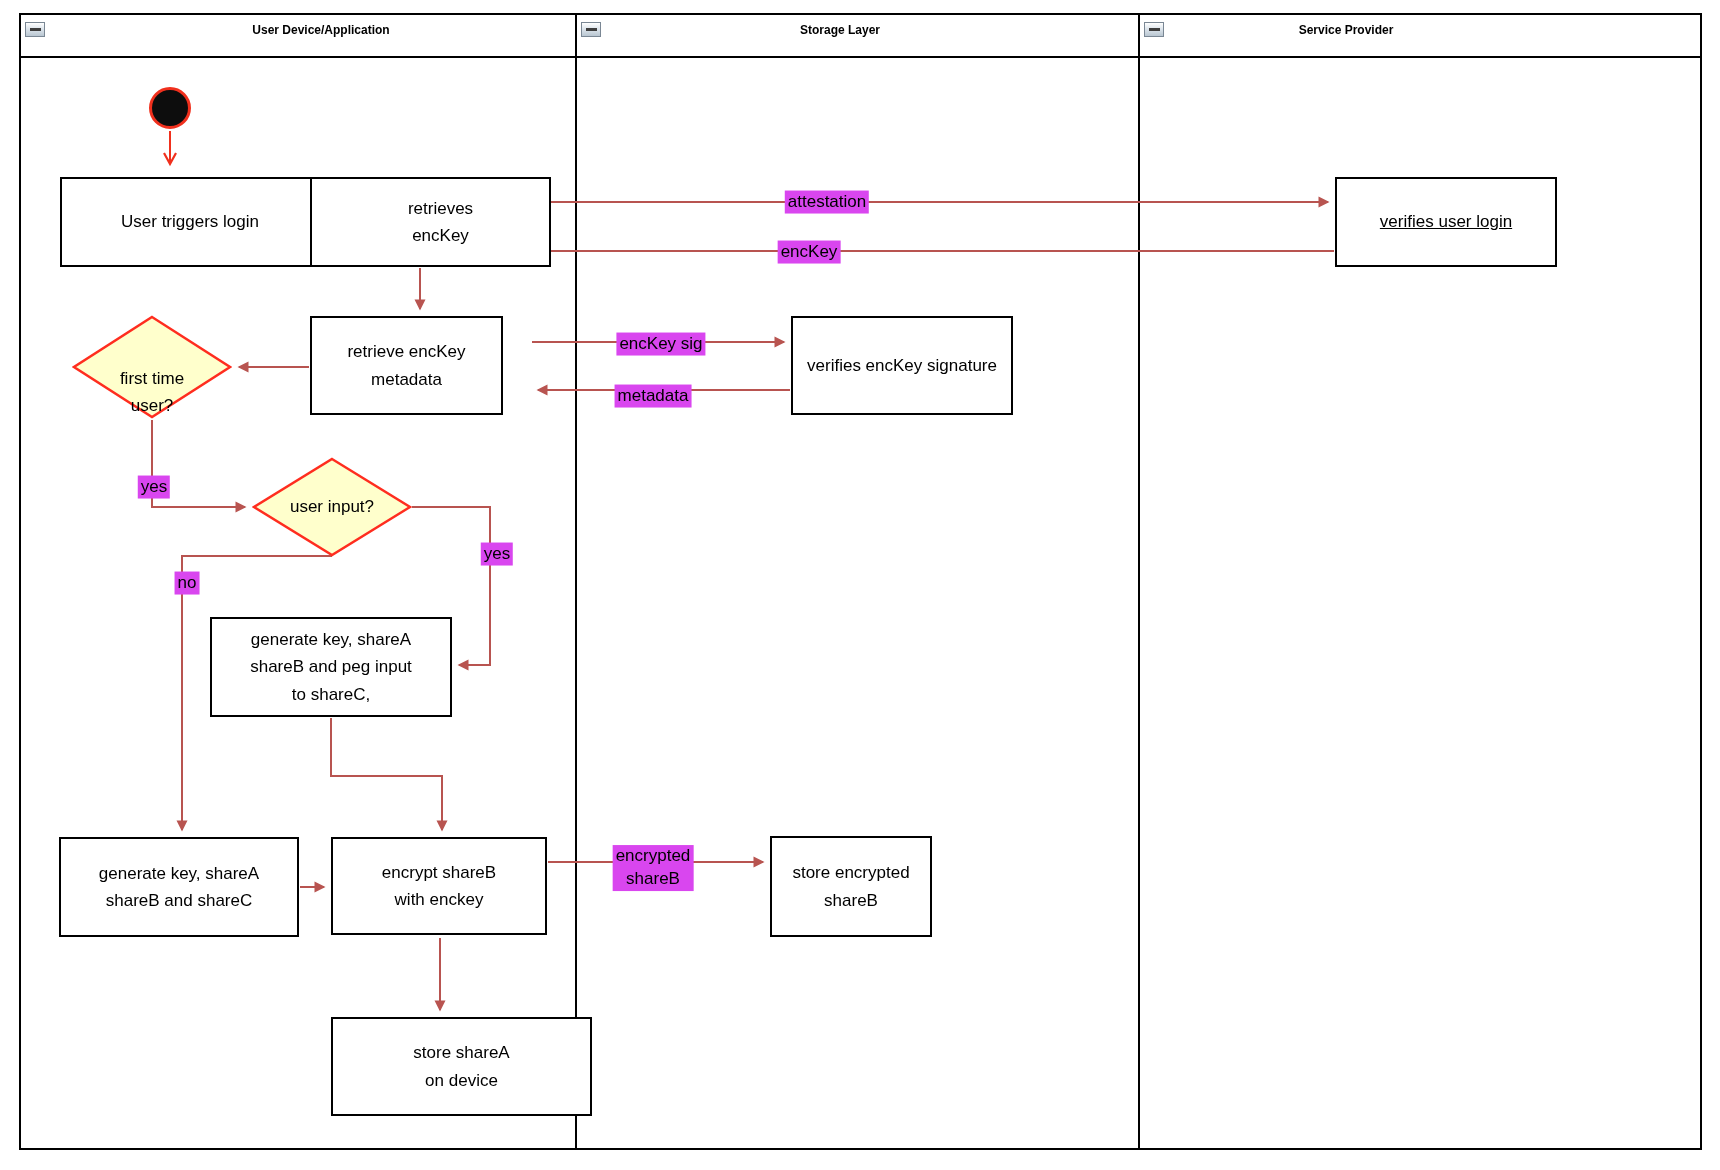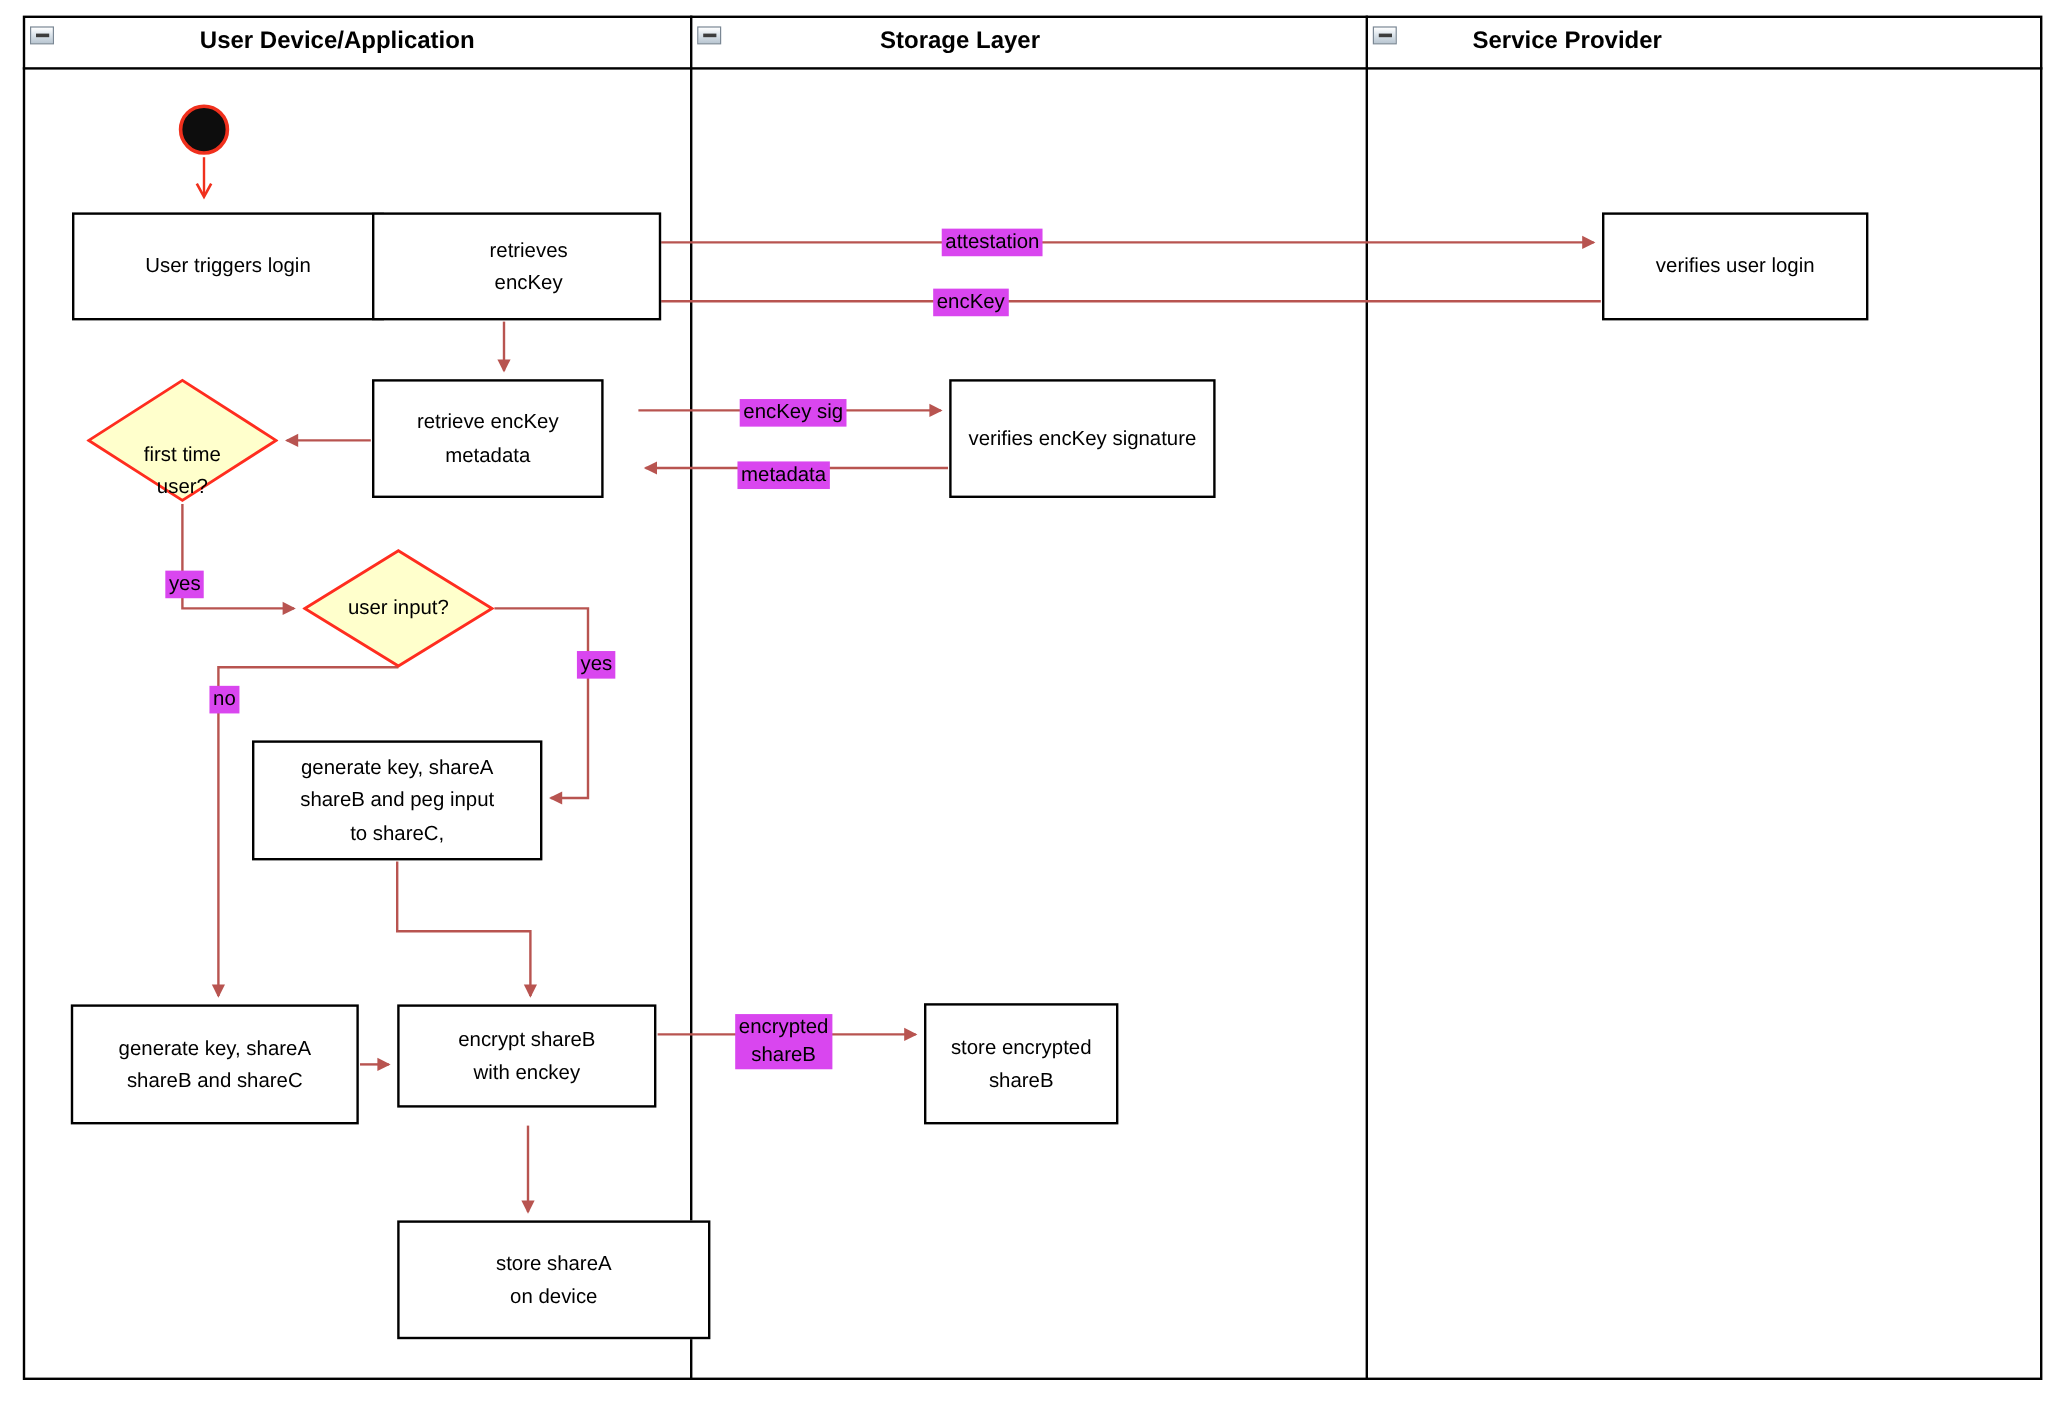--- a/index.html
+++ b/index.html
@@ -3,21 +3,21 @@
 <meta charset="utf-8">
 <style>
   html,body{margin:0;padding:0;background:#ffffff;}
   body{width:1720px;height:1170px;position:relative;overflow:hidden;
        font-family:"Liberation Sans","DejaVu Sans",sans-serif;color:#000;}
   .abs{position:absolute;}
   
   .pool{left:19px;top:13px;width:1683px;height:1137px;border:2px solid #000;box-sizing:border-box;}
   .header-sep{left:19px;top:56px;width:1683px;height:2px;background:#000;}
   .lane-divider{top:13px;height:1137px;width:2px;background:#000;}
-  .lane-title{top:23px;font-size:20px;font-weight:bold;white-space:nowrap;transform:translateX(-50%);}
+  .lane-title{top:23px;font-size:12px;font-weight:bold;white-space:nowrap;transform:translateX(-50%);margin-left:40px;}
   .collapse-btn{width:20px;height:15px;top:22px;border:1px solid #7a8794;box-sizing:border-box;
     background:linear-gradient(180deg,#ffffff 0%,#dde5ec 45%,#b9c6d1 100%);
     display:flex;align-items:center;justify-content:center;cursor:pointer;}
   .collapse-btn .bar{width:11px;height:3px;background:#3d3d3d;}
   
   .box{border:2px solid #000;background:#fff;box-sizing:border-box;
        display:flex;align-items:center;justify-content:center;}
   .lbl{white-space:pre-line;text-align:center;font-size:17px;line-height:1.6;width:max-content;}
   .start-node{left:149px;top:87px;width:42px;height:42px;border-radius:50%;
        background:#0d0d0d;border:3px solid #f0301d;box-sizing:border-box;}
@@ -83,21 +83,21 @@
 
 <div class="abs box" style="left:60px;top:177px;width:260px;height:90px;">
   <div class="lbl">User triggers login</div>
 </div>
 
 <div class="abs box" style="left:310px;top:177px;width:241px;height:90px;padding-left:20px;">
   <div class="lbl">retrieves
 encKey</div>
 </div>
 
-<div class="abs box" style="left:1335px;top:177px;width:222px;height:90px;">
+<div class="abs box" style="left:1335px;top:177px;width:222px;height:90px;text-decoration:underline;">
   <div class="lbl">verifies user login</div>
 </div>
 
 <div class="abs box" style="left:310px;top:316px;width:193px;height:99px;">
   <div class="lbl">retrieve encKey
 metadata</div>
 </div>
 
 <div class="abs box" style="left:791px;top:316px;width:222px;height:99px;">
   <div class="lbl">verifies encKey signature</div>
@@ -122,21 +122,21 @@
   <div class="lbl">generate key, shareA
 shareB and peg input
 to shareC,</div>
 </div>
 
 <div class="abs box" style="left:59px;top:837px;width:240px;height:100px;">
   <div class="lbl">generate key, shareA
 shareB and shareC</div>
 </div>
 
-<div class="abs box" style="left:331px;top:837px;width:216px;height:86px;">
+<div class="abs box" style="left:331px;top:837px;width:216px;height:98px;">
   <div class="lbl">encrypt shareB
 with enckey</div>
 </div>
 
 <div class="abs box" style="left:770px;top:836px;width:162px;height:101px;">
   <div class="lbl">store encrypted
 shareB</div>
 </div>
 
 <div class="abs box" style="left:331px;top:1017px;width:261px;height:99px;">

